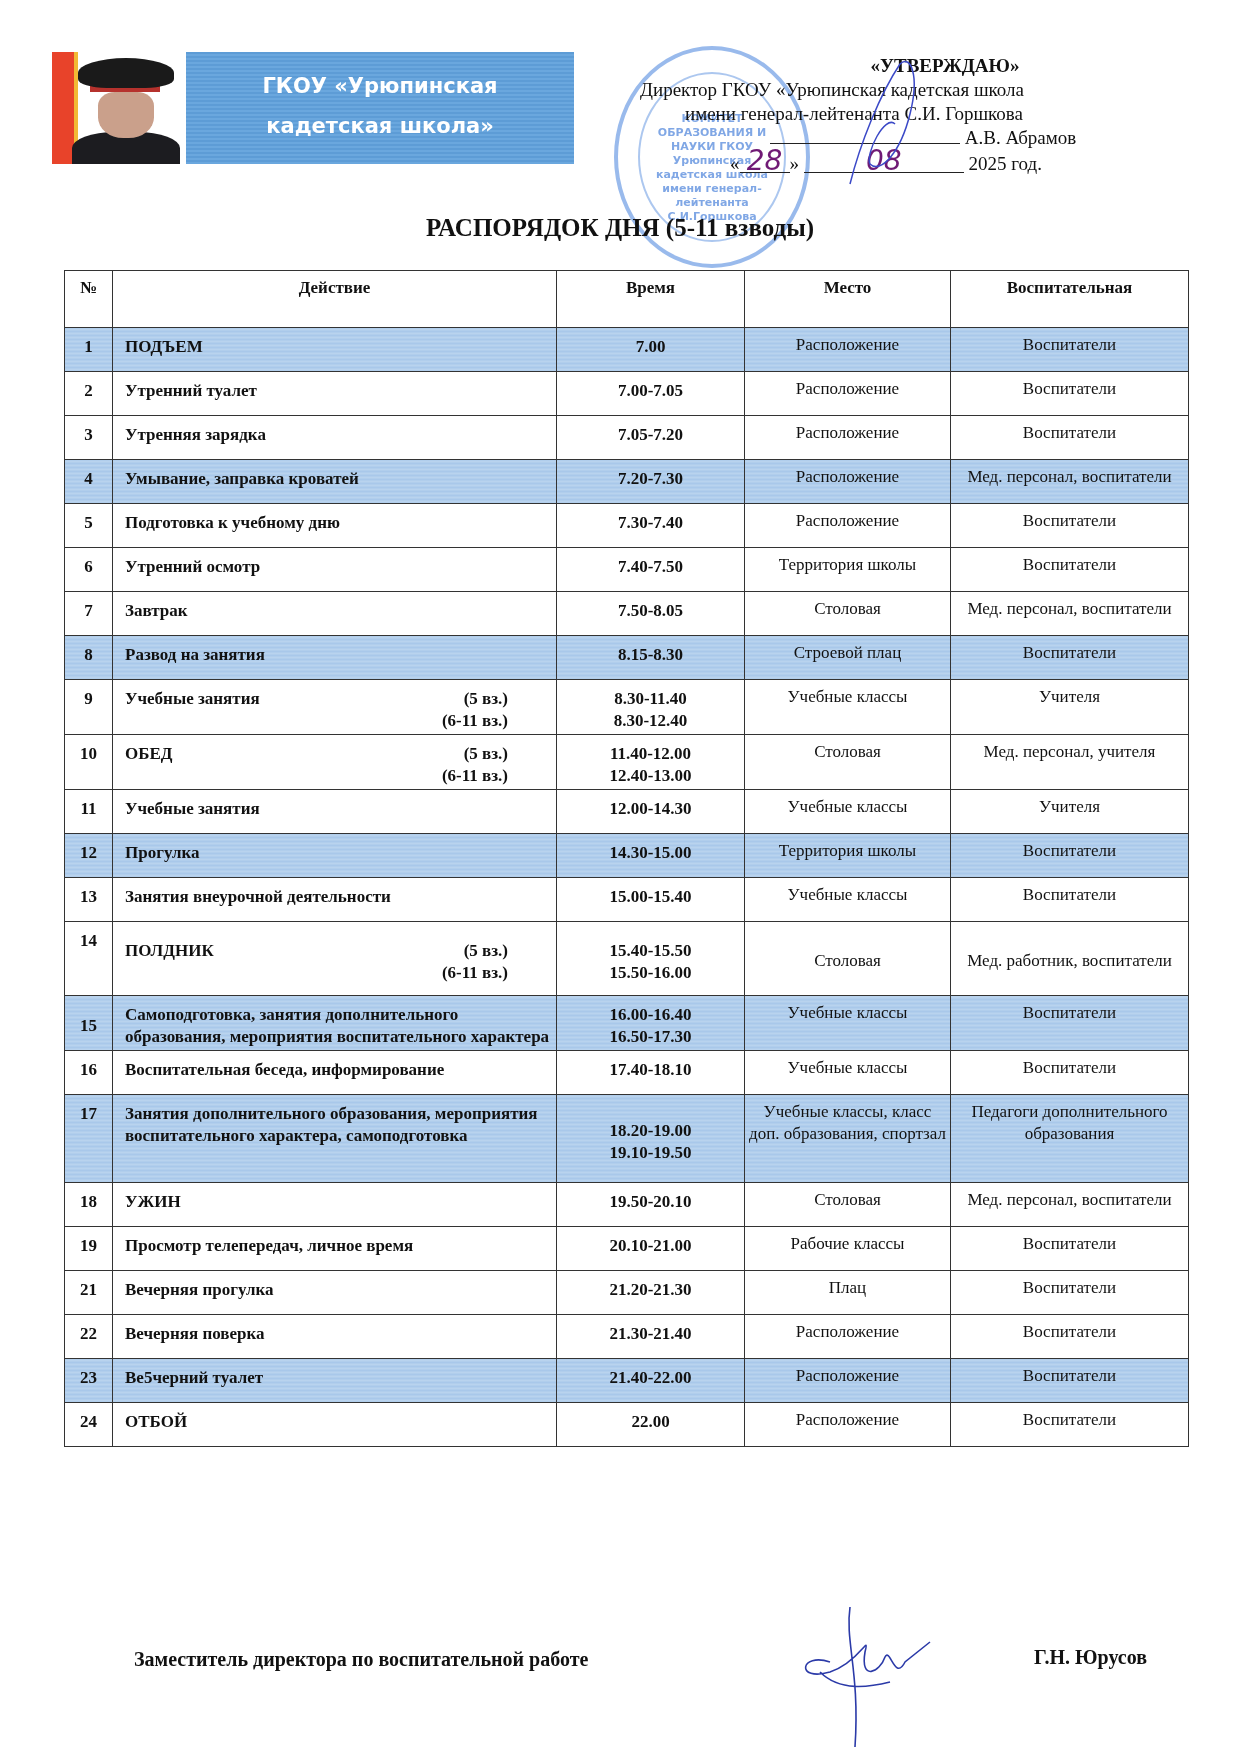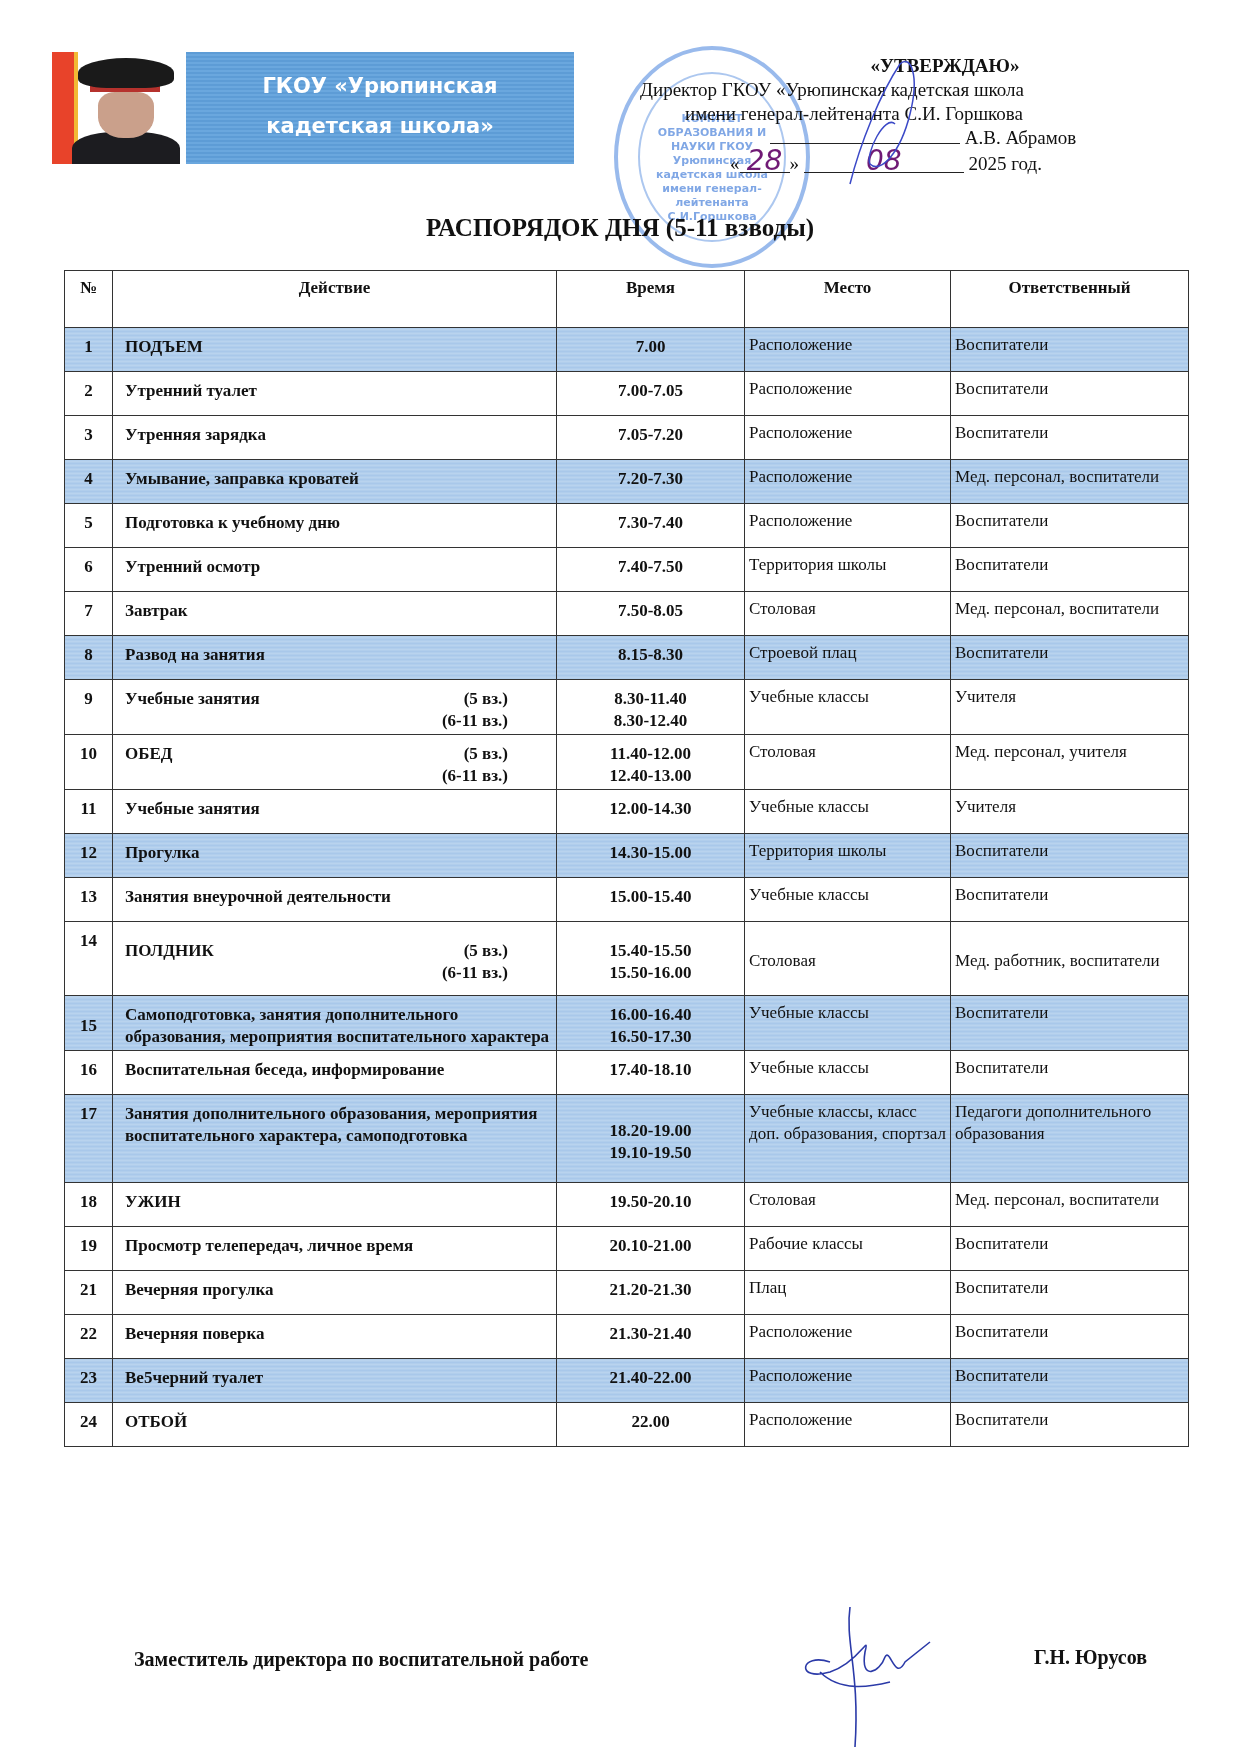--- a/index.html
+++ b/index.html
@@ -41,21 +41,21 @@
   .doc-title { position:absolute; left:0; right:0; top:214px; text-align:center;
     font-size:25px; font-weight:bold; }
 
   
   table.sched { position:absolute; left:64px; top:270px; width:1124px; border-collapse:collapse; table-layout:fixed; }
   .sched th, .sched td { border:1.5px solid #333; vertical-align:top; padding:2px 4px; font-size:17px; line-height:22px; }
   .sched th { font-weight:bold; text-align:center; height:48px; padding-top:6px; }
   .sched td.num { text-align:center; font-weight:bold; padding-top:8px; }
   .sched td.act { font-weight:bold; padding-left:12px; padding-top:8px; }
   .sched td.time { text-align:center; font-weight:bold; padding-top:8px; }
-  .sched td.place, .sched td.resp { padding-top:6px; }
+  .sched td.place, .sched td.resp { text-align:center; padding-top:6px; }
   .sched tr.hl td { background:repeating-linear-gradient(180deg,#b9d3ee 0 2px,#a9c8ea 2px 4px); }
   .act-row { display:flex; justify-content:space-between; }
   .act-sub { text-align:right; padding-right:44px; }
   .mid { vertical-align:middle !important; }
 
   
   .footer { position:absolute; left:134px; top:1648px; font-size:20px; font-weight:bold; }
   .footer-name { position:absolute; left:1034px; top:1646px; font-size:20px; font-weight:bold; }
   .signature-bottom { position:absolute; left:790px; top:1602px; width:150px; height:150px; }
 </style>
@@ -110,21 +110,21 @@
       <col style="width:188px">
       <col style="width:206px">
       <col style="width:238px">
   </colgroup>
   <thead>
     <tr>
       <th>№</th>
       <th>Действие</th>
       <th>Время</th>
       <th>Место</th>
-      <th>Ответственный</th>
+      <th>Воспитательная</th>
     </tr>
   </thead>
   <tbody id="rows">
       <tr class="hl" style="height: 44px;">
         <td class="num">1</td>
         <td class="act"><span>ПОДЪЕМ</span></td>
         <td class="time">
           <div>7.00</div>
         </td>
         <td class="place">Расположение</td>

